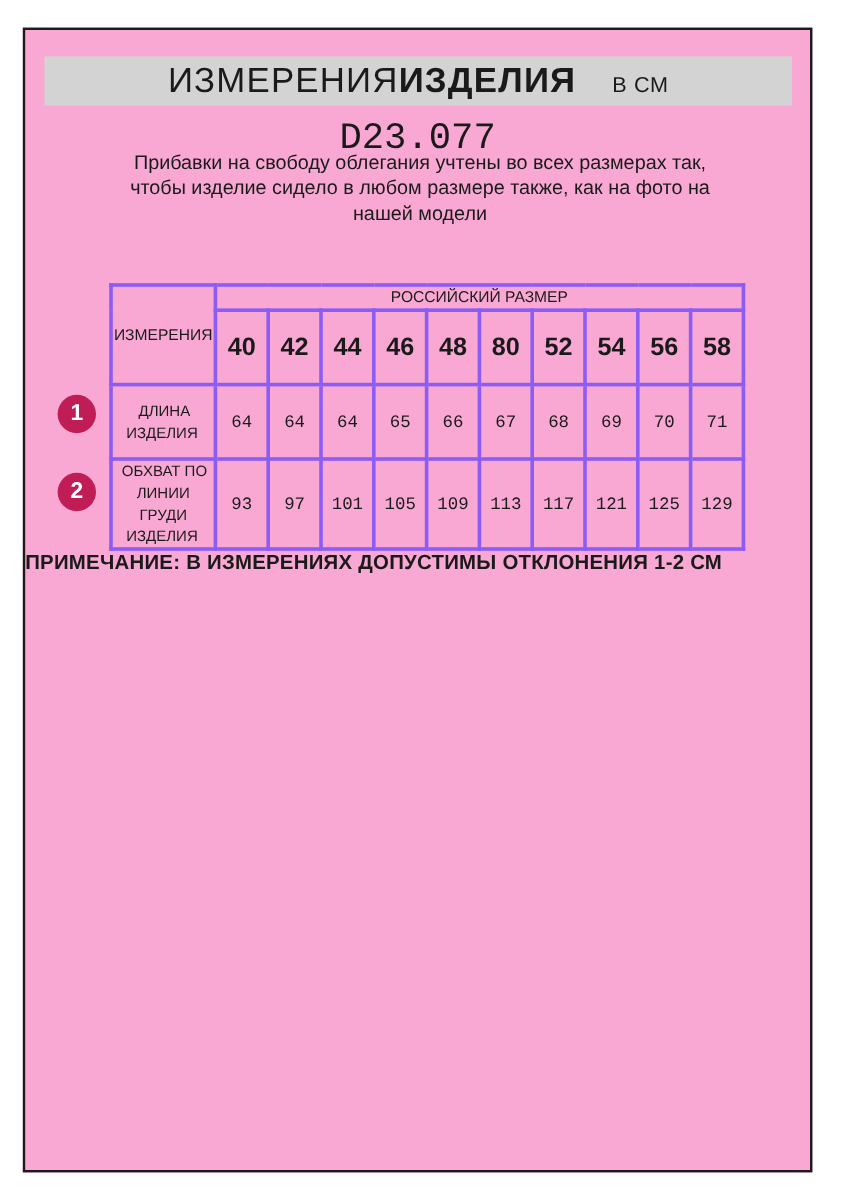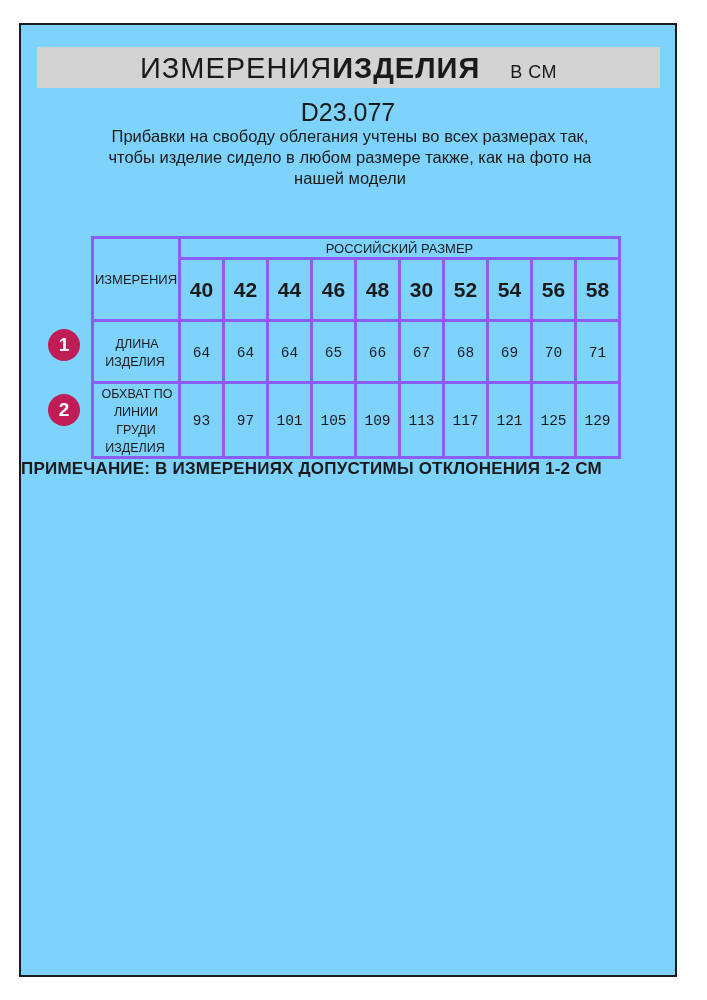--- a/index.html
+++ b/index.html
@@ -7,34 +7,34 @@
     --band:#d3d3d3;
     --ink:#1a1a1a;
   }
   html,body{margin:0;padding:0;}
   body{
     width:707px;height:1000px;background:#ffffff;position:relative;
     font-family:"Liberation Sans", sans-serif;color:var(--ink);
   }
   .frame{
     position:absolute;left:19px;top:23px;width:658px;height:954px;
-    box-sizing:border-box;border:2px solid #1c1c1c;background:#7dd3fc;
+    box-sizing:border-box;border:2px solid #1c1c1c;background:#f9a8d4;
   }
   .title-band{
     position:absolute;left:16px;top:22px;width:623px;height:41px;
     background:var(--band);
     display:flex;align-items:baseline;justify-content:center;
     padding-top:5px;box-sizing:border-box;gap:0;
   }
   .title-main{font-size:29px;letter-spacing:1px;white-space:pre;}
   .title-bold{font-size:29px;font-weight:bold;letter-spacing:1px;white-space:pre;}
   .title-units{font-size:18px;margin-left:30px;letter-spacing:0.5px;white-space:pre;}
   .article{
     position:absolute;top:73px;left:0;width:100%;
-    text-align:center;font-size:25px;
+    text-align:center;font-size:31px;font-family:Liberation Mono, monospace;
   }
   .desc{
     position:absolute;top:101px;left:72px;width:514px;
     text-align:center;font-size:16.5px;line-height:21px;
   }
   .size-table{
     position:absolute;left:70px;top:211px;
     border-collapse:collapse;table-layout:fixed;
   }
   .size-table td{
@@ -92,21 +92,21 @@
       <td colspan="10">
         <span class="span-label">РОССИЙСКИЙ РАЗМЕР</span>
       </td>
     </tr>
     <tr class="r-sizes">
       <td class="size-col"><span class="size-num">40</span></td>
       <td class="size-col"><span class="size-num">42</span></td>
       <td class="size-col"><span class="size-num">44</span></td>
       <td class="size-col"><span class="size-num">46</span></td>
       <td class="size-col"><span class="size-num">48</span></td>
-      <td class="size-col"><span class="size-num">30</span></td>
+      <td class="size-col"><span class="size-num">80</span></td>
       <td class="size-col"><span class="size-num">52</span></td>
       <td class="size-col"><span class="size-num">54</span></td>
       <td class="size-col"><span class="size-num">56</span></td>
       <td class="size-col"><span class="size-num">58</span></td>
     </tr>
     <tr class="r-data1">
       <td><span class="row-label">ДЛИНА ИЗДЕЛИЯ</span></td>
       <td><span class="val">64</span></td>
       <td><span class="val">64</span></td>
       <td><span class="val">64</span></td>

